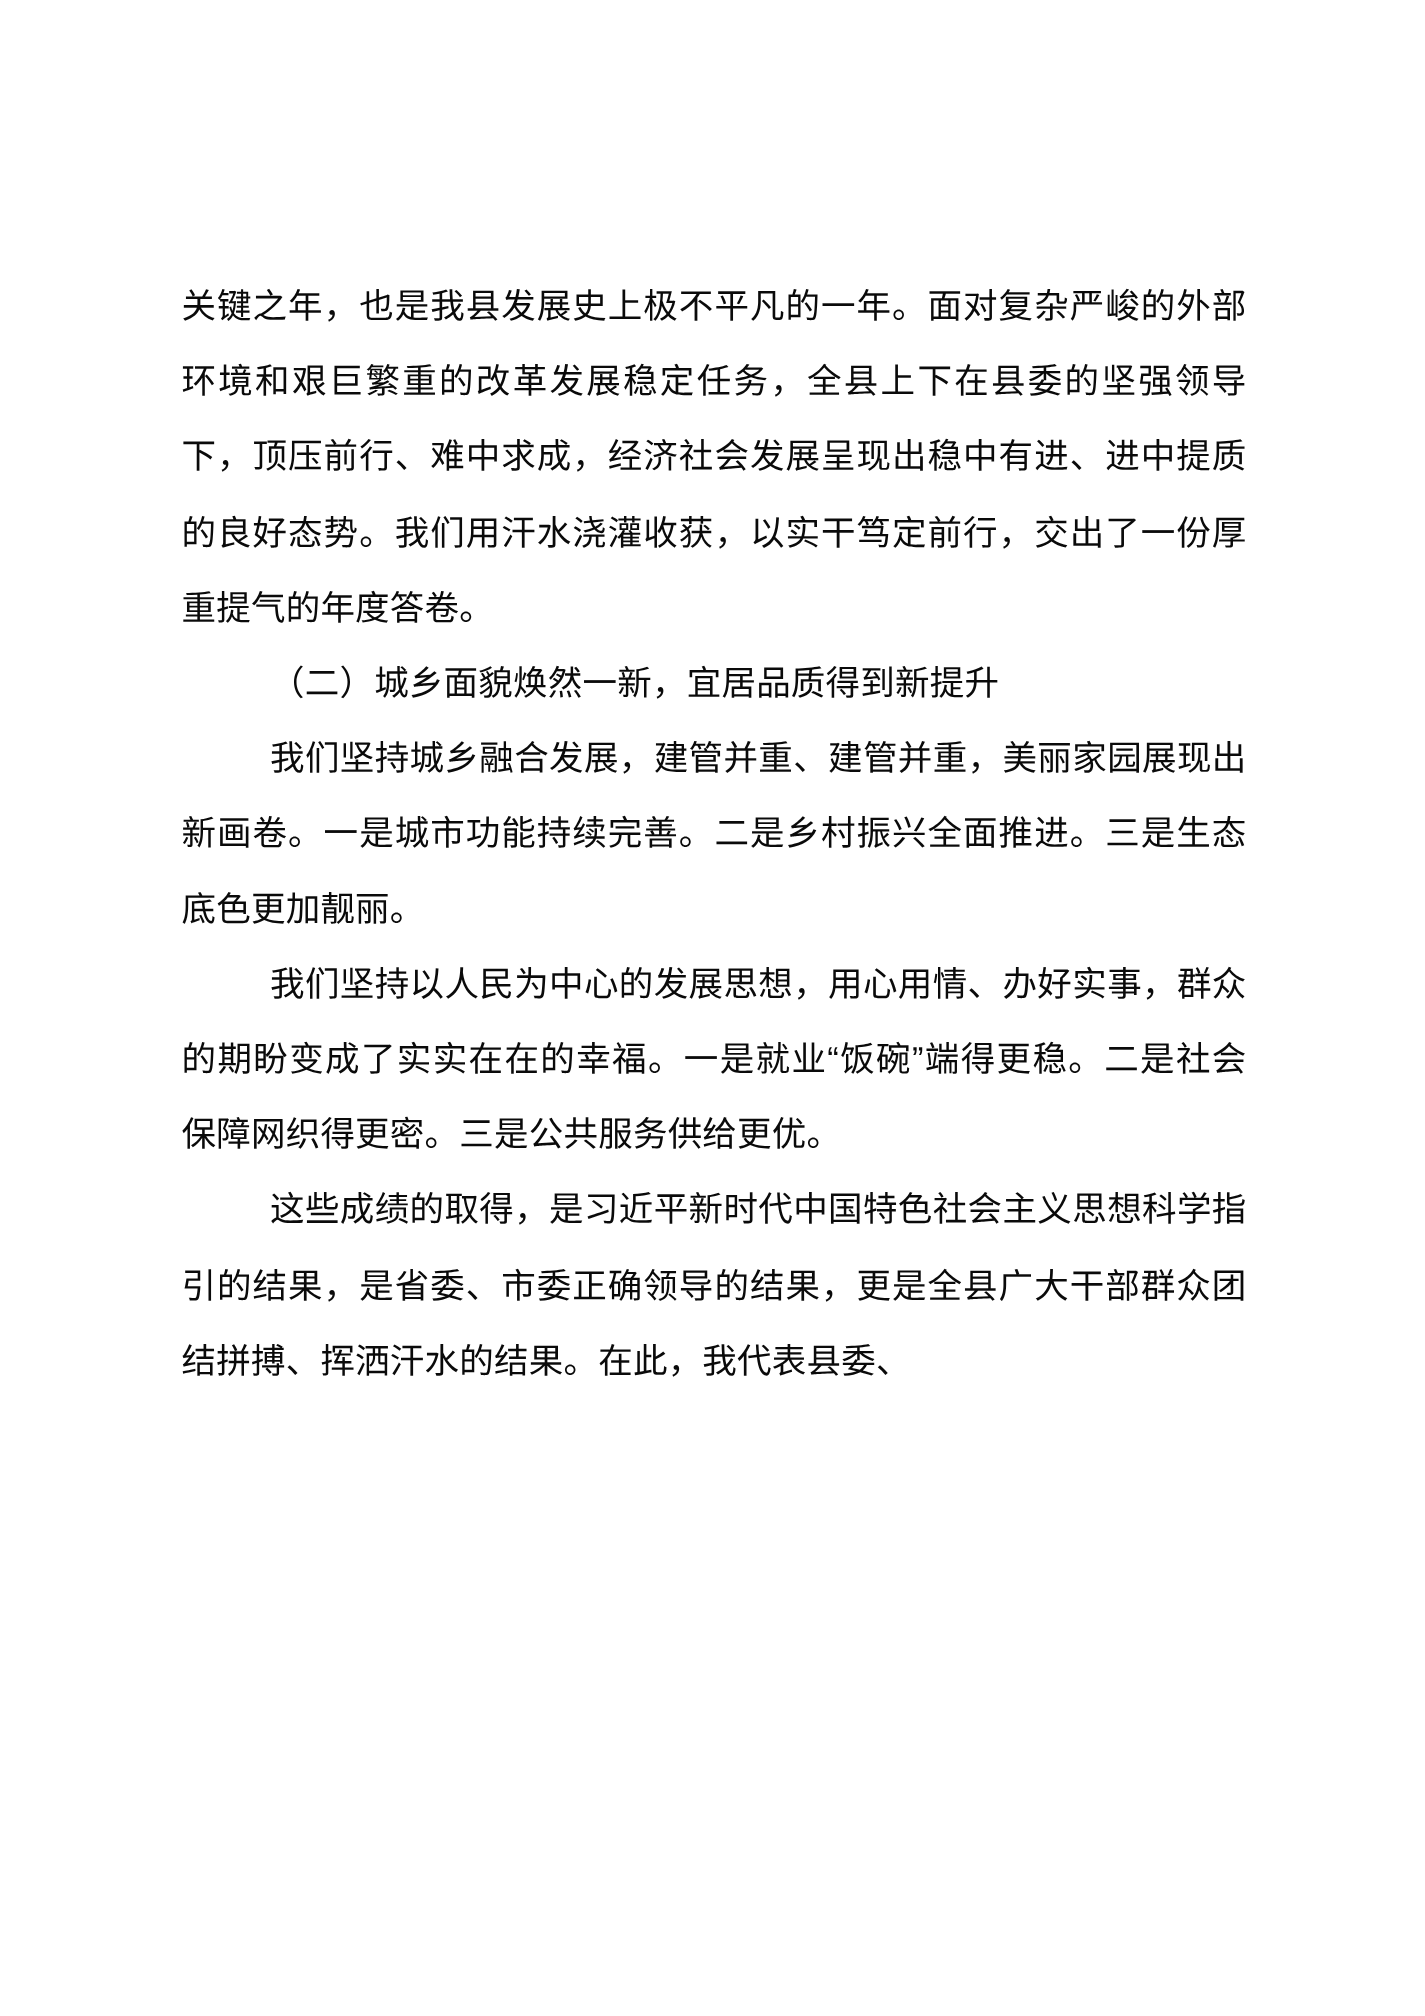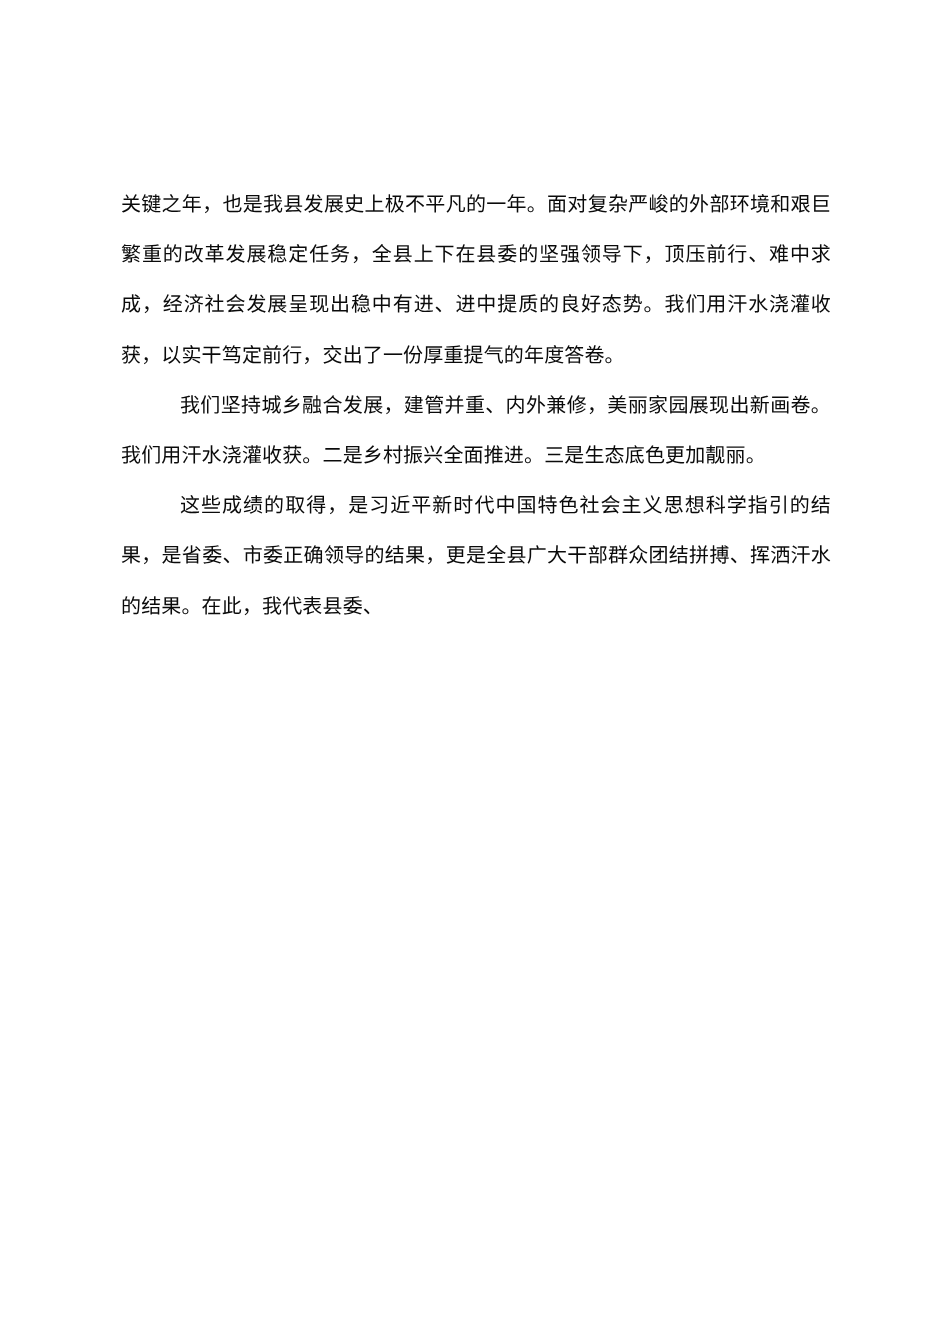--- a/index.html
+++ b/index.html
@@ -18,21 +18,21 @@
   }
   .text-body {
     position: absolute;
     left: 121px;
     top: 179px;
     width: 710px;
   }
   .para {
     margin: 0;
     font-family: "Liberation Sans", "DejaVu Sans", sans-serif;
-    font-size: 20px;
+    font-size: 23px;
     line-height: 50.2px;
     color: #0a0a0a;
     text-align: justify;
     text-justify: inter-character;
     letter-spacing: 0.15px;
     font-weight: 400;
     -webkit-font-smoothing: antialiased;
   }
   .para.indent {
     text-indent: 59px;
@@ -53,21 +53,23 @@
 </head>
 <body>
 
 <div class="page">
   <div class="text-body">
 
     <p class="para cont nostretch">关键之年，也是我县发展史上极不平凡的一年。面对复杂严峻的外部环境和艰巨繁重的改革发展稳定任务，全县上下在县委的坚强领导下，顶压前行、难中求成，经济社会发展呈现出稳中有进、进中提质的良好态势。我们用汗水浇灌收获，以实干笃定前行，交出了一份厚重提气的年度答卷。</p>
 
 
 
+    <p class="para indent nostretch">（二）城乡面貌焕然一新，宜居品质得到新提升</p>
 
-    <p class="para indent nostretch">我们坚持城乡融合发展，建管并重、内外兼修，美丽家园展现出新画卷。我们用汗水浇灌收获。二是乡村振兴全面推进。三是生态底色更加靓丽。</p>
+    <p class="para indent nostretch">我们坚持城乡融合发展，建管并重、建管并重，美丽家园展现出新画卷。一是城市功能持续完善。二是乡村振兴全面推进。三是生态底色更加靓丽。</p>
 
 
+    <p class="para indent nostretch">我们坚持以人民为中心的发展思想，用心用情、办好实事，群众的期盼变成了实实在在的幸福。一是就业“饭碗”端得更稳。二是社会保障网织得更密。三是公共服务供给更优。</p>
 
     <p class="para indent nostretch">这些成绩的取得，是习近平新时代中国特色社会主义思想科学指引的结果，是省委、市委正确领导的结果，更是全县广大干部群众团结拼搏、挥洒汗水的结果。在此，我代表县委、</p>
 
   </div>
 </div>
 
 </body></html>

